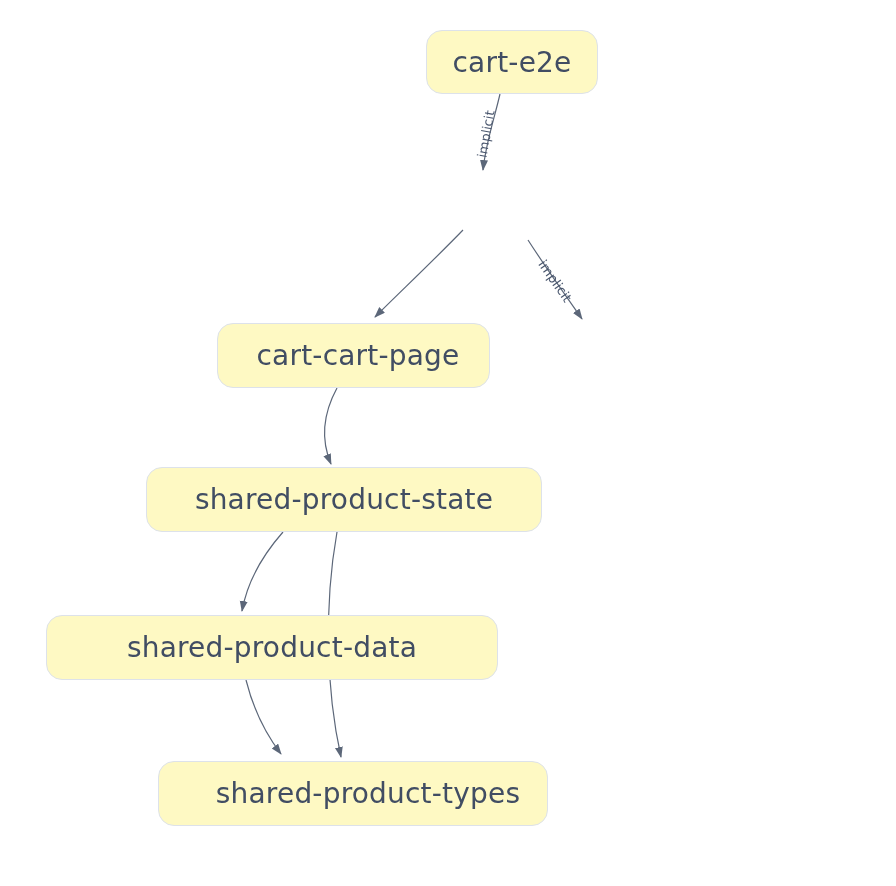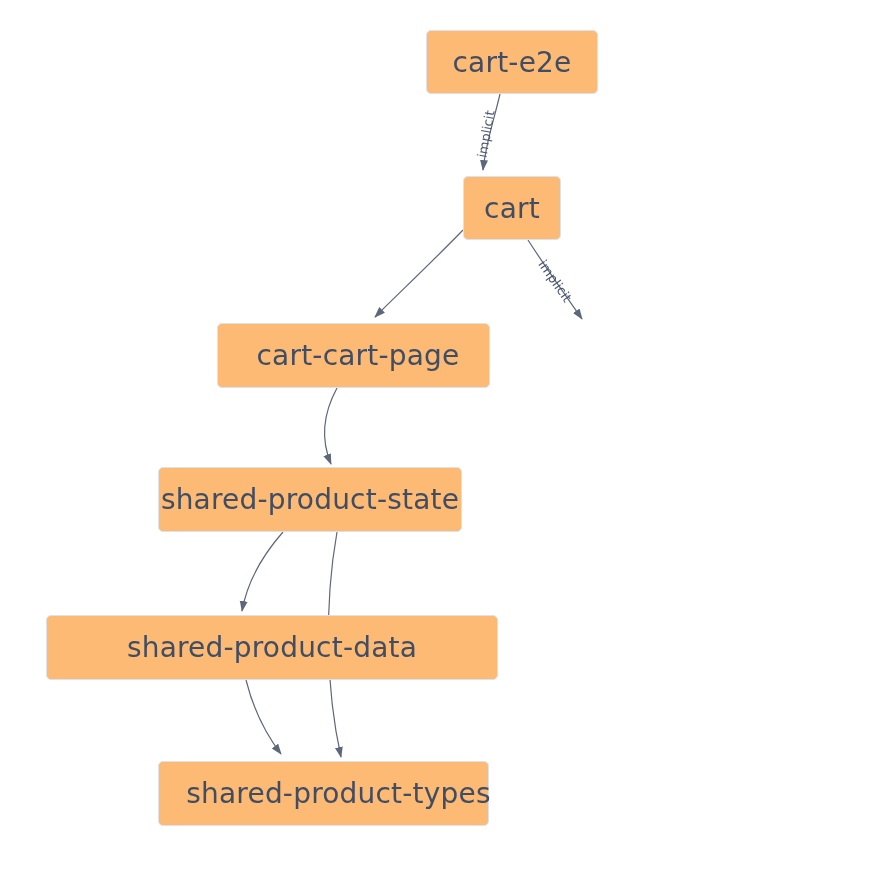--- a/index.html
+++ b/index.html
@@ -31,40 +31,40 @@
     font-size: 13px;
     fill: #4a576e;
   }
   .node {
     position: absolute;
     z-index: 1;
     box-sizing: border-box;
     display: flex;
     align-items: center;
     justify-content: center;
-    background: #fdba74;
+    background: #fef9c3;
     border: 1px solid #dde2ea;
-    border-radius: 5px;
+    border-radius: 16px;
     cursor: pointer;
   }
   .node .node-label {
     font-size: 28px;
     font-weight: 400;
     color: #414d63;
     white-space: nowrap;
     letter-spacing: 0.2px;
   }
   
   .n-cart-e2e              { left: 426px; top: 30px;  width: 172px; height: 64px; }
   .n-cart                  { left: 463px; top: 176px; width: 98px;  height: 64px; }
   .n-cart-cart-page        { left: 217px; top: 323px; width: 273px; height: 65px; padding-left: 9px; }
   .n-shared-styles         { left: 543px; top: 323px; width: 258px; height: 65px; }
-  .n-shared-product-state  { left: 158px; top: 467px; width: 304px; height: 65px; }
+  .n-shared-product-state  { left: 146px; top: 467px; width: 396px; height: 65px; }
   .n-shared-product-data   { left: 46px;  top: 615px; width: 452px; height: 65px; }
-  .n-shared-product-types  { left: 158px; top: 761px; width: 331px; height: 65px; padding-left: 30px; }
+  .n-shared-product-types  { left: 158px; top: 761px; width: 390px; height: 65px; padding-left: 30px; }
 </style>
 </head>
 <body>
 
 <div class="canvas">
 
   <svg class="edges-layer" width="896" height="886" viewBox="0 0 896 886" xmlns="http://www.w3.org/2000/svg">
     <defs>
       <marker id="arrow" markerUnits="userSpaceOnUse" markerWidth="12" markerHeight="10" refX="10" refY="4" orient="auto">
         <path d="M0,0 L11,4 L0,8 Z" fill="#5c6779"></path>
@@ -87,23 +87,20 @@
 
     <text class="edge-label" transform="translate(486,134) rotate(-80)" text-anchor="middle" dominant-baseline="central">implicit</text>
 
     <text class="edge-label" transform="translate(555,281) rotate(55)" text-anchor="middle" dominant-baseline="central">implicit</text>
   </svg>
 
   <div class="node n-cart-e2e">
     <span class="node-label">cart-e2e</span>
   </div>
 
-  <div class="node n-cart">
-    <span class="node-label">cart</span>
-  </div>
 
   <div class="node n-cart-cart-page">
     <span class="node-label">cart-cart-page</span>
   </div>
 
 
   <div class="node n-shared-product-state">
     <span class="node-label">shared-product-state</span>
   </div>
 

